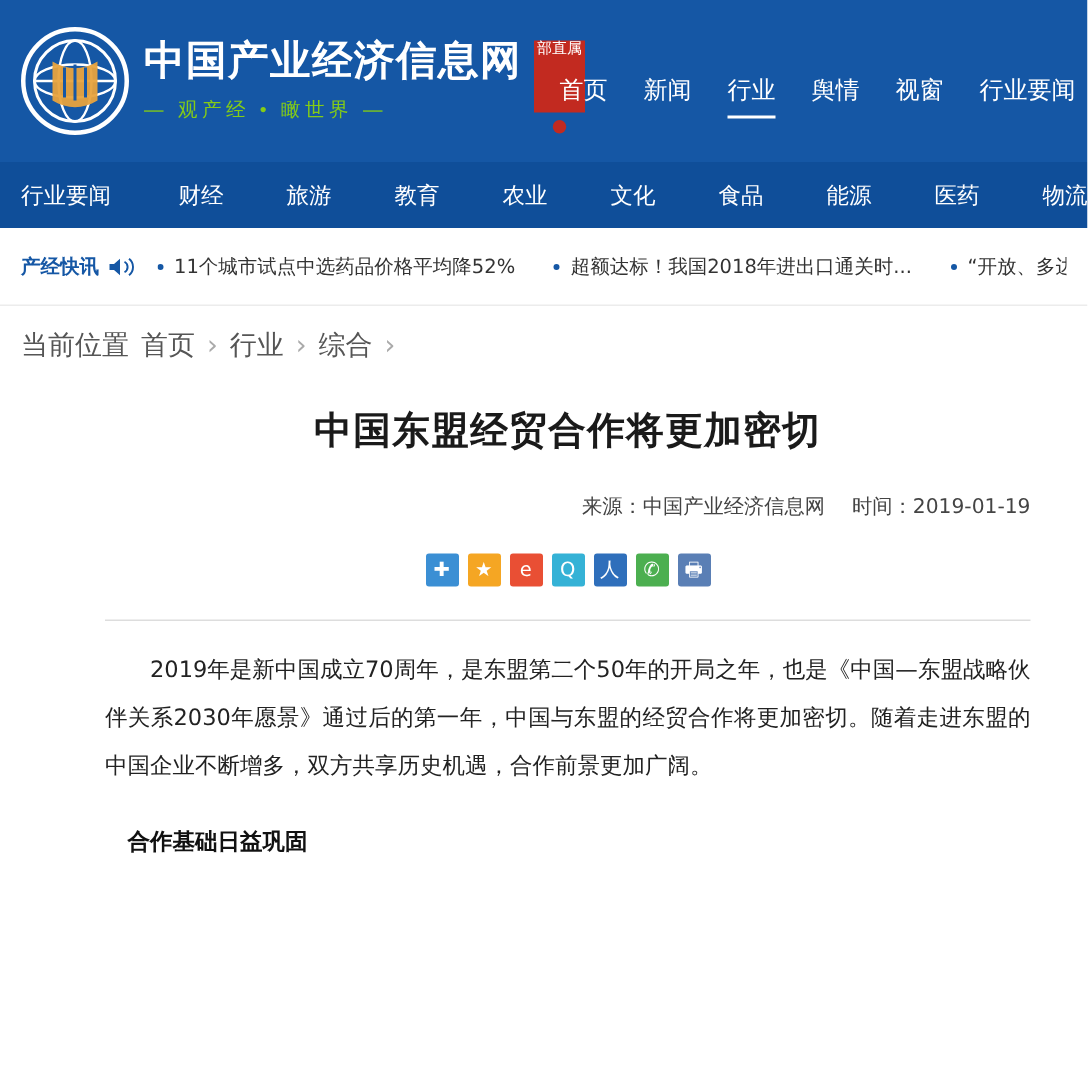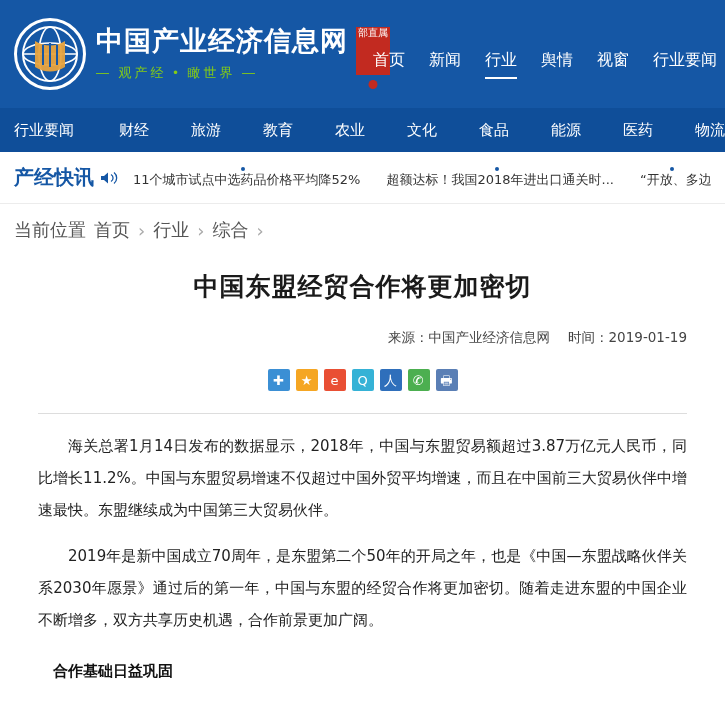--- a/index.html
+++ b/index.html
@@ -123,42 +123,41 @@
   .ticker {
     height: 52px;
     display: flex;
     align-items: center;
     padding: 0 14px;
     border-bottom: 1px solid #ececec;
     overflow: hidden;
   }
   .ticker-label {
     color: #1557a5;
-    font-size: 20px;
+    font-size: 13px;
     font-weight: bold;
     white-space: nowrap;
     font-family: "DejaVu Sans", sans-serif;
   }
   .speaker {
     margin-left: 5px;
     margin-right: 14px;
     display: inline-flex;
     align-items: center;
     color: #1557a5;
     flex: none;
   }
   .ticker-items { display: flex; align-items: center; overflow: hidden; white-space: nowrap; }
   .ticker-item {
     display: flex; align-items: center;
     color: #333333;
     font-size: 13px;
     margin-right: 26px;
     white-space: nowrap;
     font-family: "DejaVu Sans", sans-serif;
-    flex-direction: column;
   }
   .bullet {
     width: 4px; height: 4px;
     border-radius: 50%;
     background: #1557a5;
     margin-right: 7px;
     flex: none;
   }
 
   
@@ -168,21 +167,21 @@
     color: #555555;
     display: flex;
     align-items: center;
     gap: 8px;
     font-family: "DejaVu Sans", sans-serif;
   }
   .breadcrumb .sep { color: #aaaaaa; }
   .breadcrumb a { color: #555555; text-decoration: none; }
 
   
-  .article { padding: 0 38px; }
+  .article { padding: 0 38px; margin-left: 32px; }
   .art-title {
     text-align: center;
     font-size: 25px;
     font-weight: bold;
     color: #1a1a1a;
     margin: 18px 0 0 0;
     letter-spacing: 1px;
     font-family: "DejaVu Sans", sans-serif;
   }
   .art-meta {
@@ -335,19 +334,18 @@
       <div class="share-btn" style="background:#e94f34">e</div>
       <div class="share-btn" style="background:#35b2d6">Q</div>
       <div class="share-btn" style="background:#2f6fbb">人</div>
       <div class="share-btn" style="background:#4caf50">✆</div>
       <div class="share-btn" style="background:#5a7fb5">🖶</div>
     </div>
 
     <div class="divider"></div>
 
     <div class="art-body">
-      <p>海关总署1月14日发布的数据显示，2018年，中国与东盟贸易额超过3.87万亿元人民币，同比增长11.2%。中国与东盟贸易增速不仅超过中国外贸平均增速，而且在中国前三大贸易伙伴中增速最快。东盟继续成为中国第三大贸易伙伴。</p>
       <p>2019年是新中国成立70周年，是东盟第二个50年的开局之年，也是《中国—东盟战略伙伴关系2030年愿景》通过后的第一年，中国与东盟的经贸合作将更加密切。随着走进东盟的中国企业不断增多，双方共享历史机遇，合作前景更加广阔。</p>
       <h3>合作基础日益巩固</h3>
     </div>
   </div>
 
 </div>
 
 </body></html>

